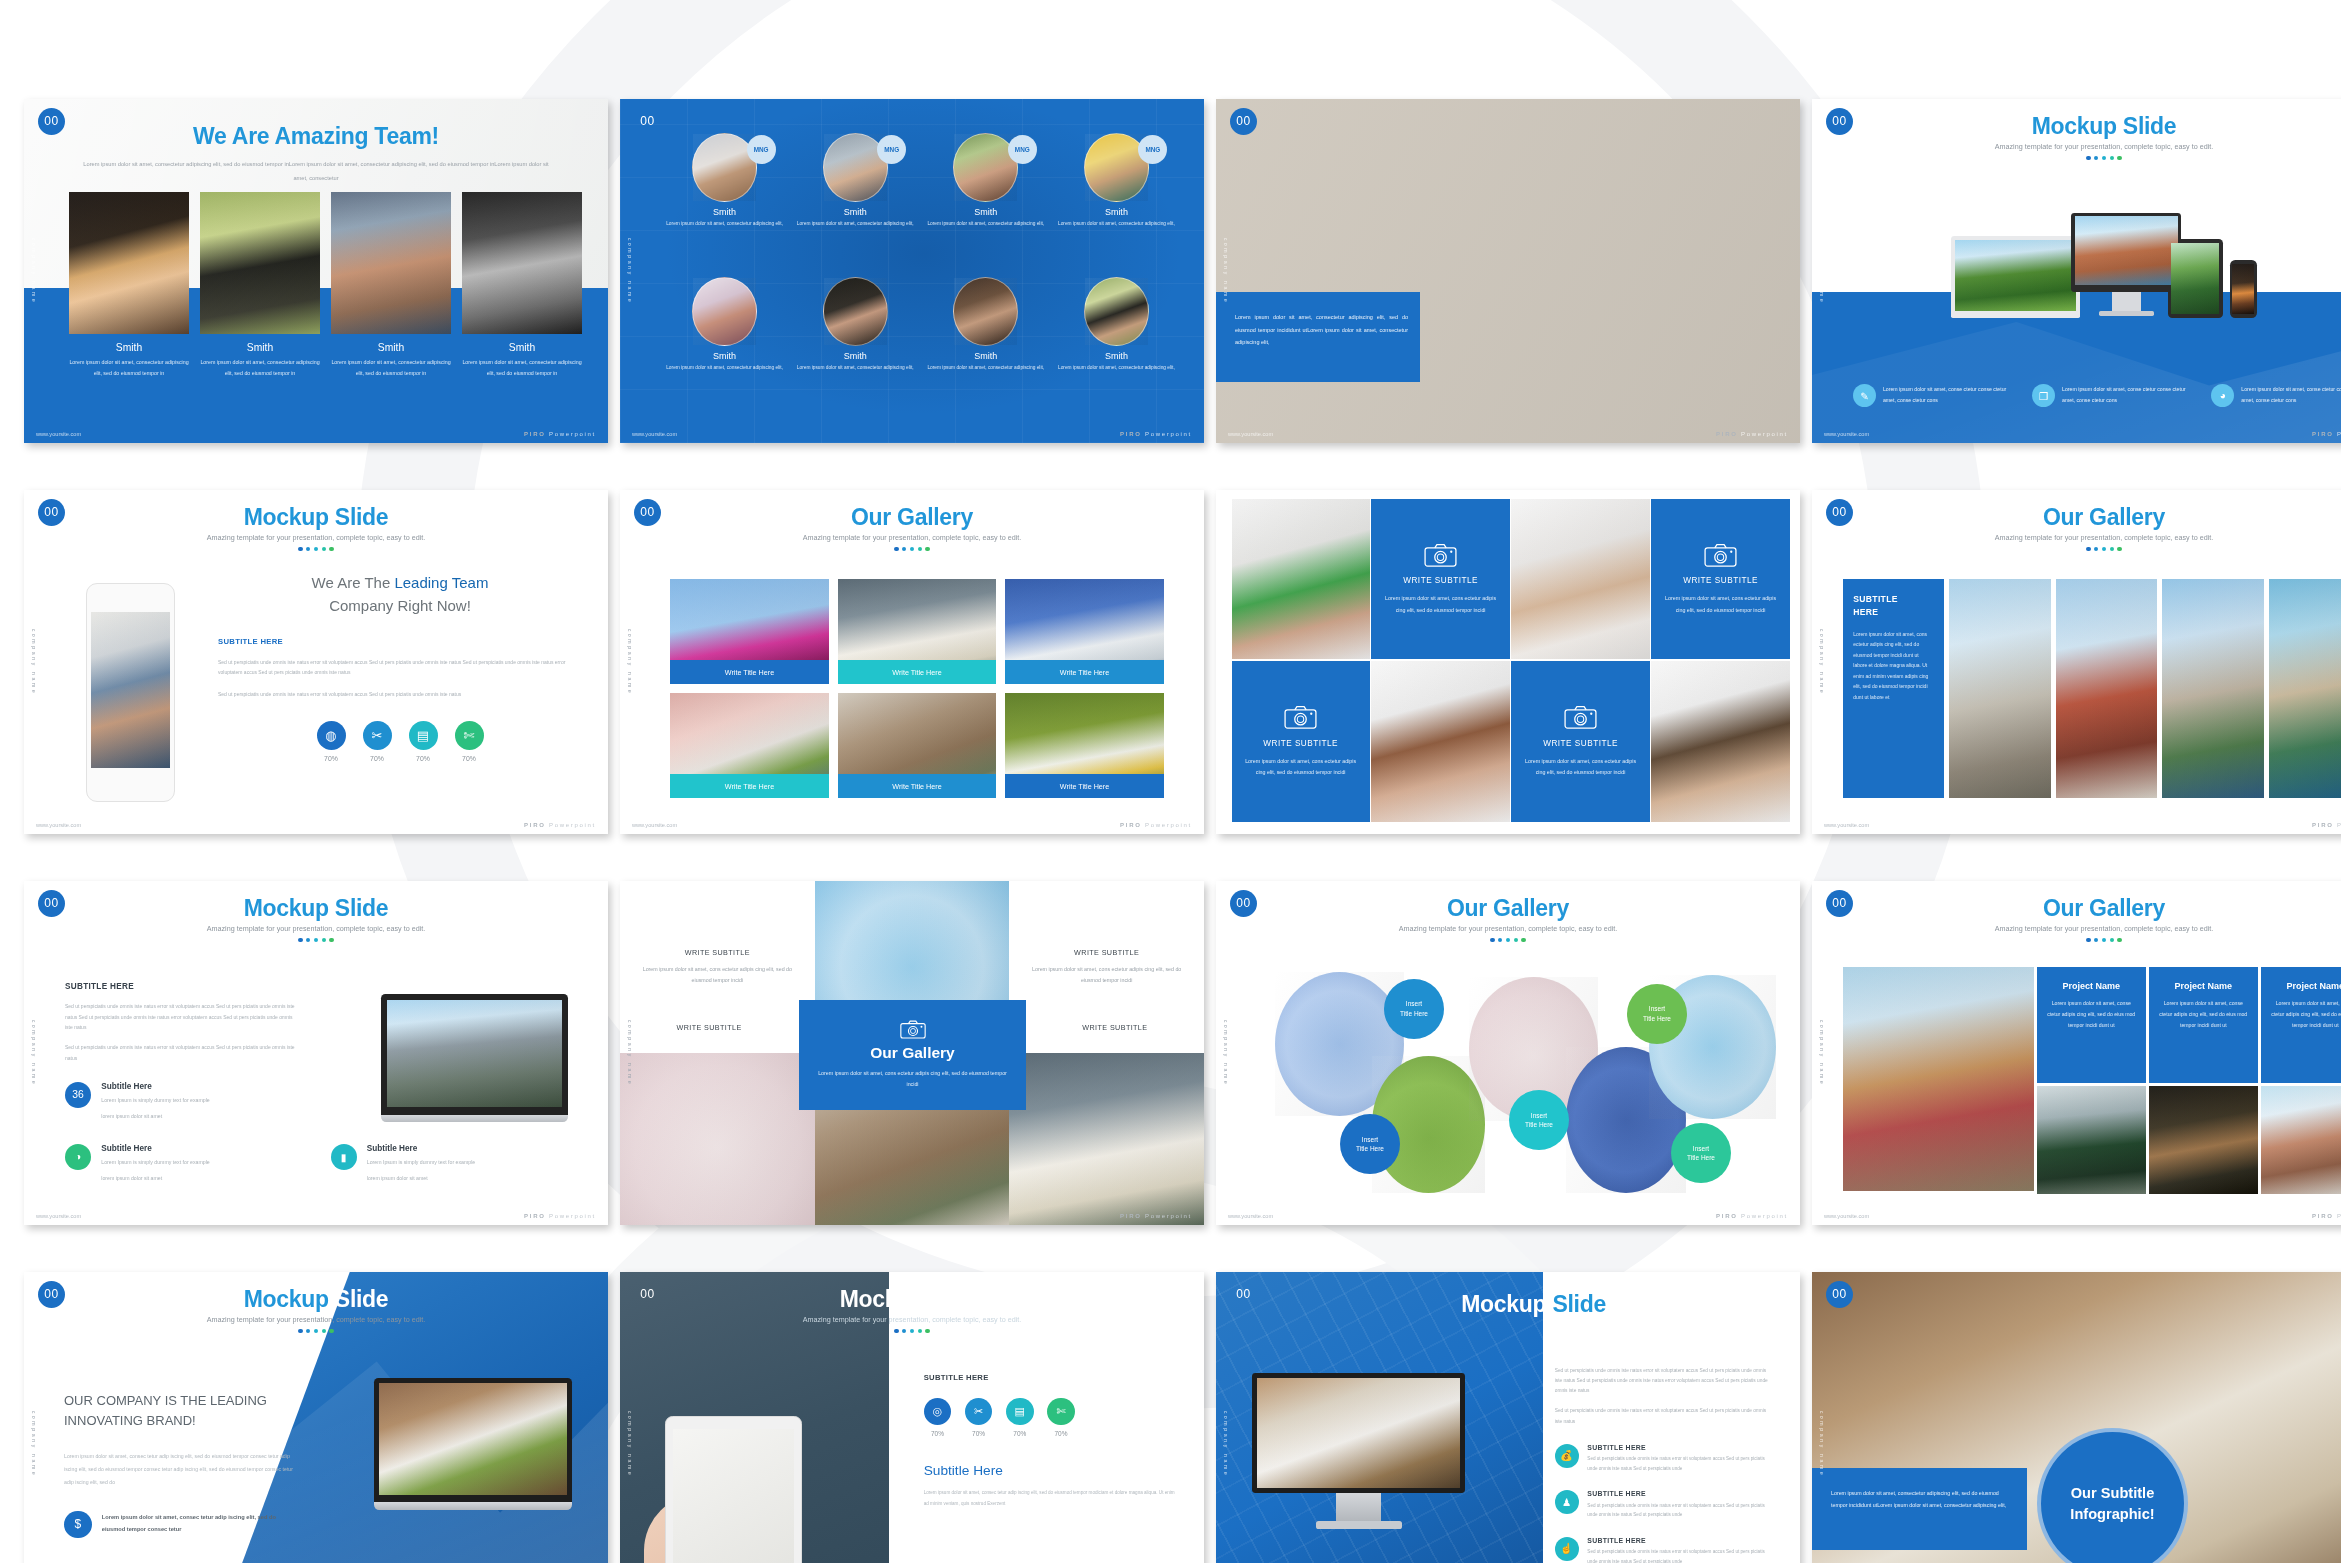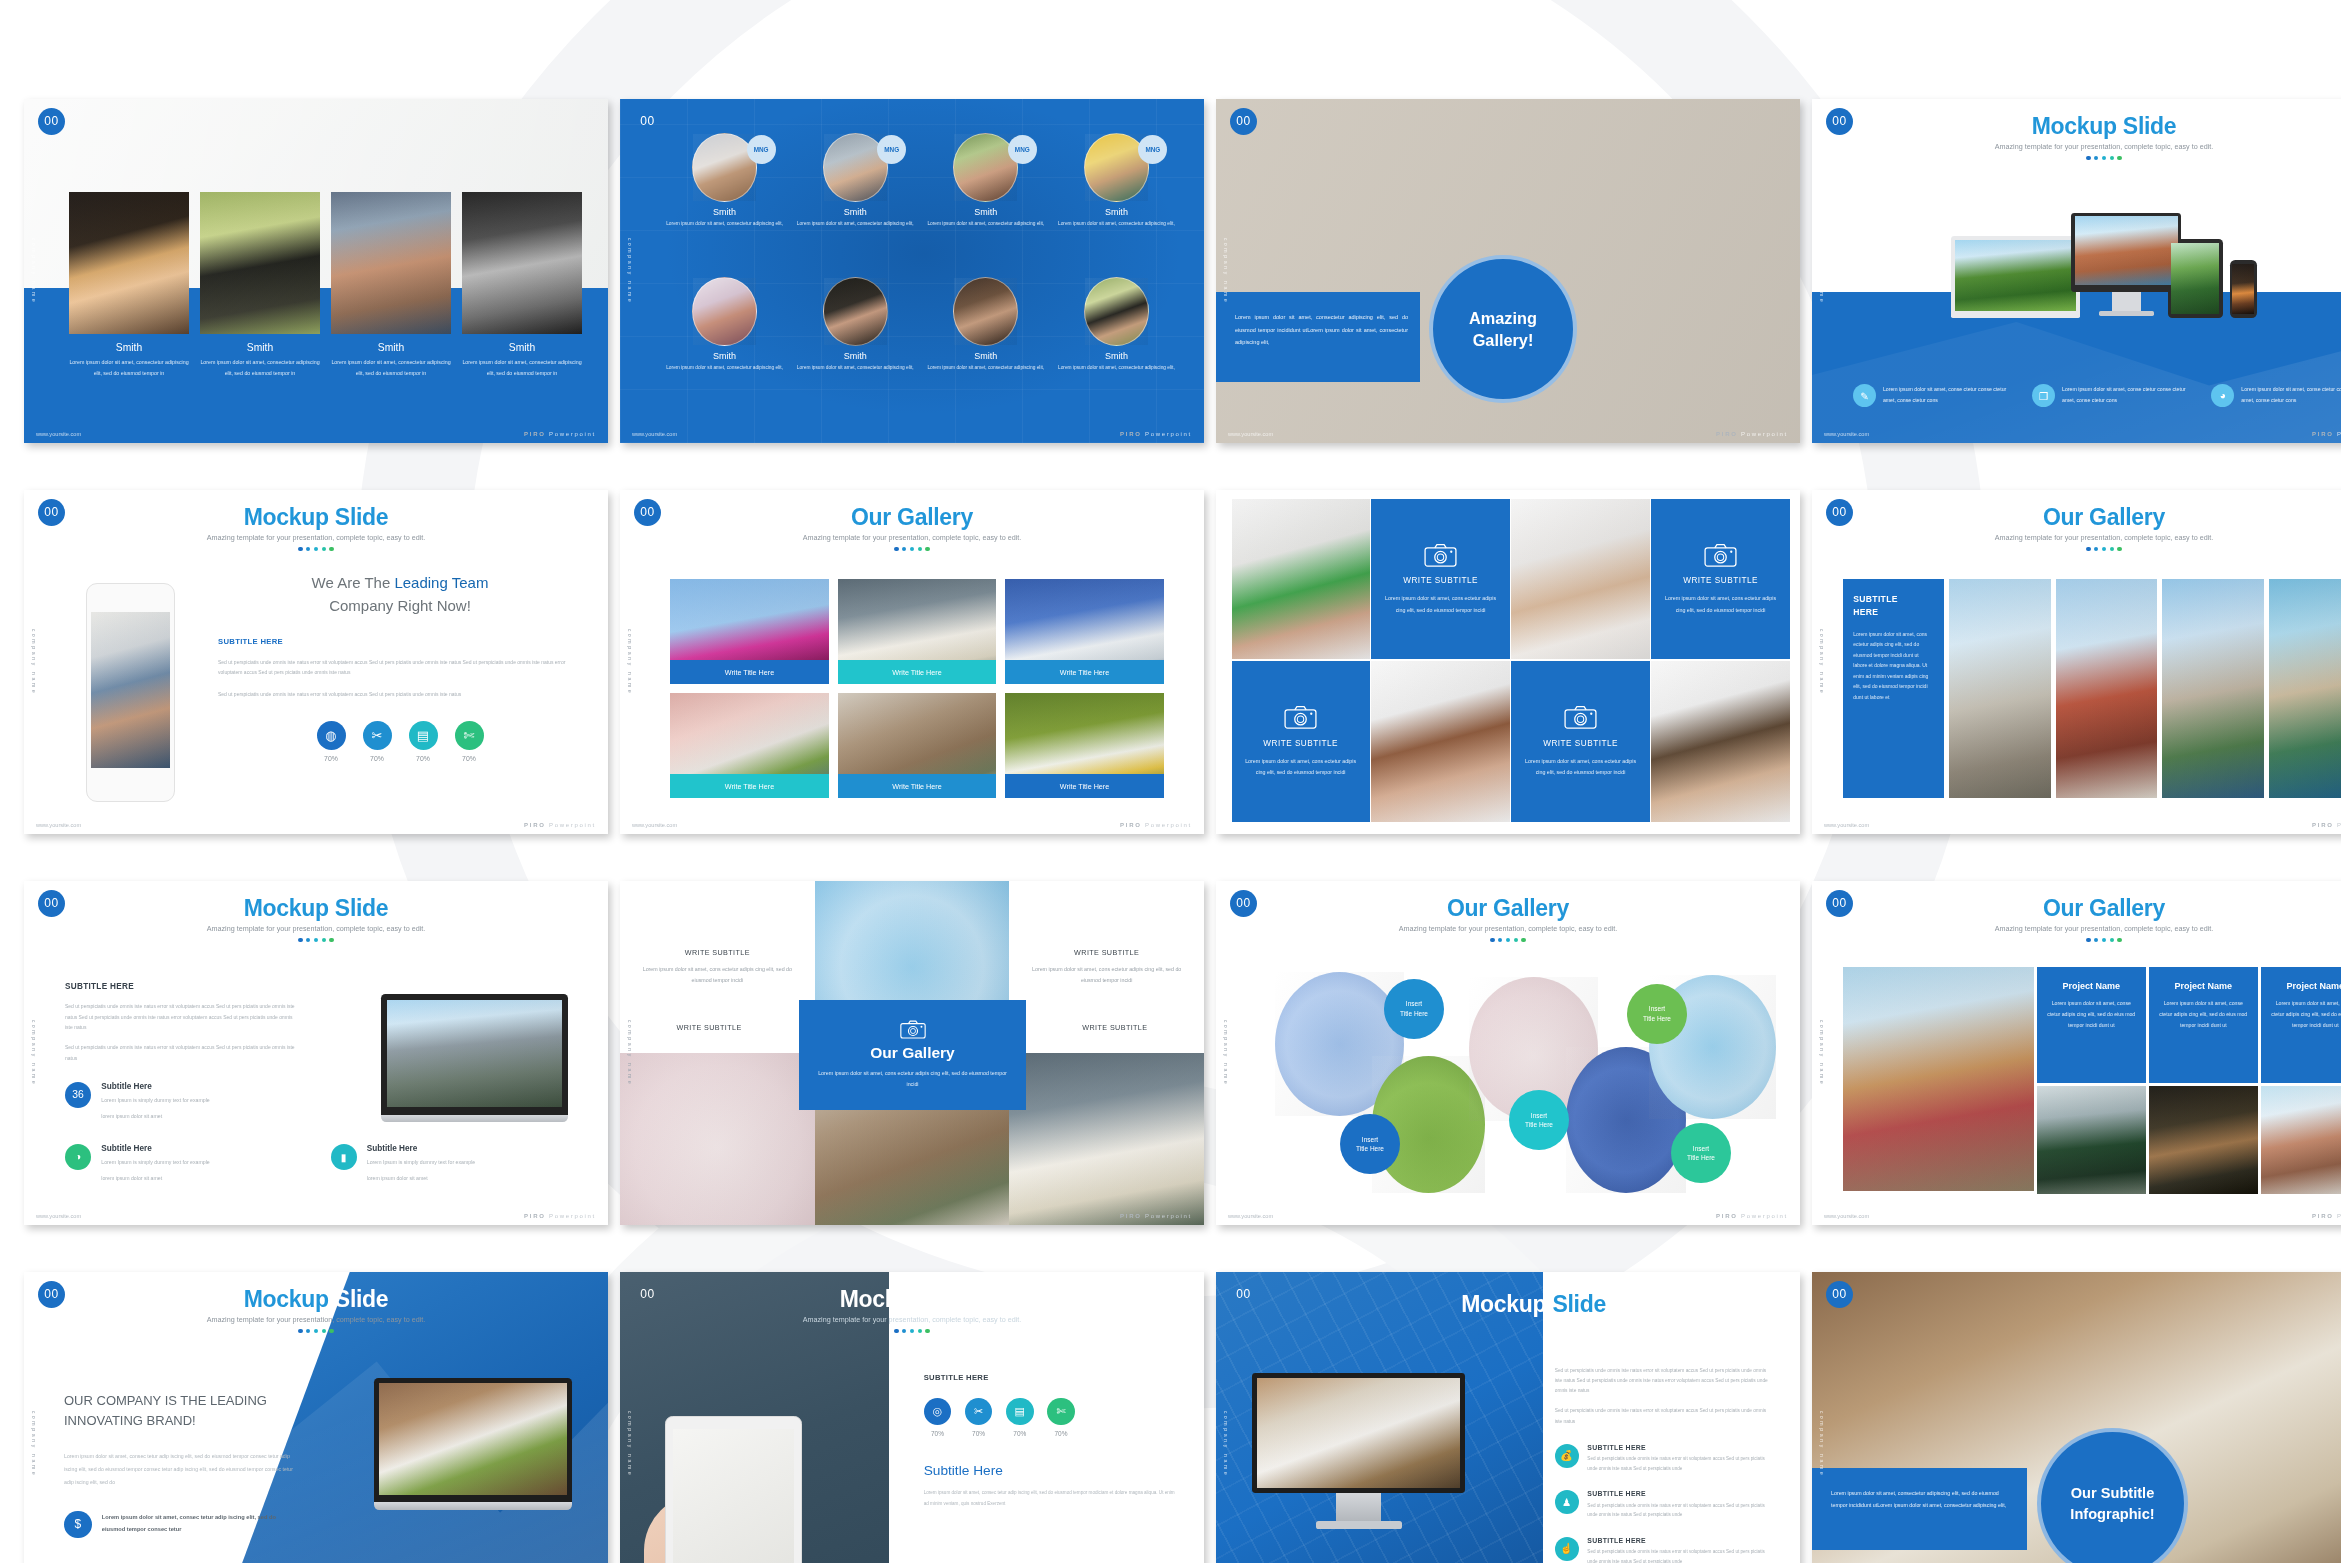--- a/index.html
+++ b/index.html
@@ -324,20 +324,24 @@
 
 <div class="watermark"></div>
 <div class="watermark2"></div>
 
 <div class="grid">
 
   <div class="slide">
     <div class="s1-top"></div>
     <div class="s1-bot"></div>
     <div class="badge">00</div>
+    <div style="position:absolute;left:0;right:0;top:24px;z-index:6;">
+      <div class="title-main">We Are Amazing Team!</div>
+      <div style="text-align:center;font-size:5.7px;color:#9aa1a8;line-height:2.5;margin-top:6.9px;padding:0 53px;">Lorem ipsum dolor sit amet, consectetur adipiscing elit, sed do eiusmod tempor inLorem ipsum dolor sit amet, consectetur adipiscing elit, sed do eiusmod tempor inLorem ipsum dolor sit amet, consectetur</div>
+    </div>
     <div class="s1-row">
       <div class="s1-card">
         <div class="ph p-blonde s1-img"></div>
         <div class="s1-name">Smith</div>
         <div class="s1-desc">Lorem ipsum dolor sit amet, consectetur adipiscing elit, sed do eiusmod tempor in</div>
       </div>
       <div class="s1-card">
         <div class="ph p-hat s1-img"></div>
         <div class="s1-name">Smith</div>
         <div class="s1-desc">Lorem ipsum dolor sit amet, consectetur adipiscing elit, sed do eiusmod tempor in</div>
@@ -408,24 +412,20 @@
     </div>
     <div class="sidelabel white">company name</div>
     <div class="foot-left white">www.yoursite.com</div>
     <div class="foot-right white"><b>PIRO</b> <span>Powerpoint</span></div>
   </div>
 
   <div class="slide s3 ph p-desk">
     <div class="badge">00</div>
     <div class="s3-band">
       <p>Lorem ipsum dolor sit amet, consectetur adipiscing elit, sed do eiusmod tempor incididunt utLorem ipsum dolor sit amet, consectetur adipiscing elit,</p>
-    </div>
-    <div class="s3-circ">
-      <span>Amazing</span>
-      <span>Gallery!</span>
     </div>
     <div class="sidelabel white">company name</div>
     <div class="foot-left white">www.yoursite.com</div>
     <div class="foot-right white"><b>PIRO</b> <span>Powerpoint</span></div>
   </div>
 
   <div class="slide">
     <div class="s4-bot"></div>
     <div class="badge">00</div>
     <div class="hdr">

